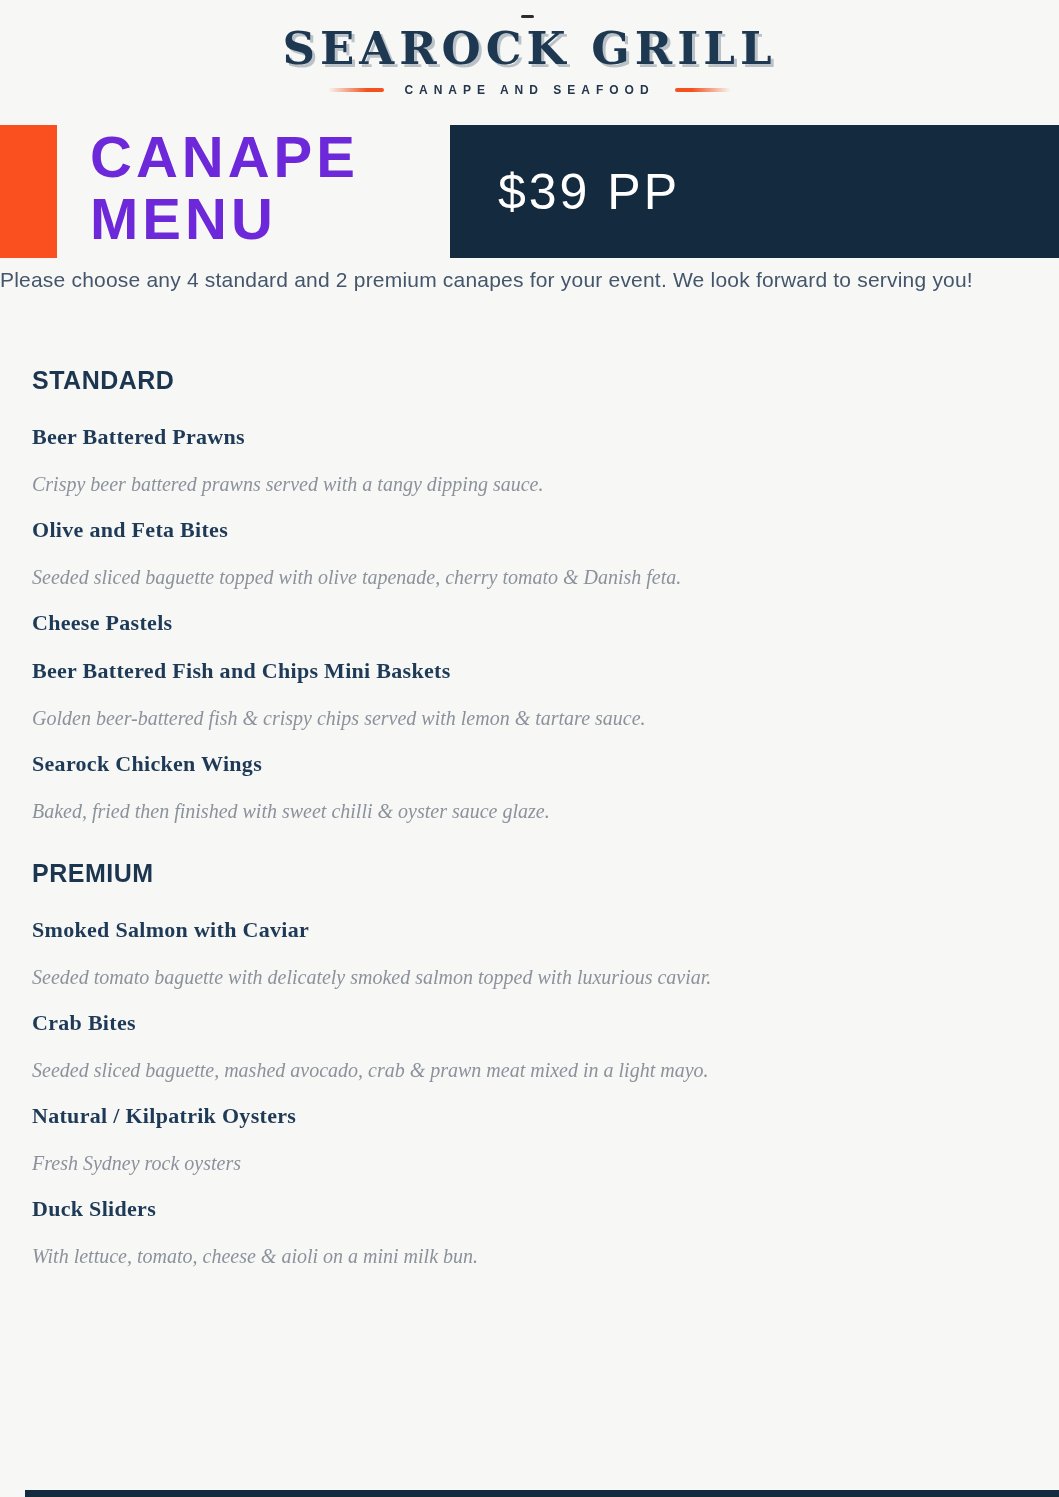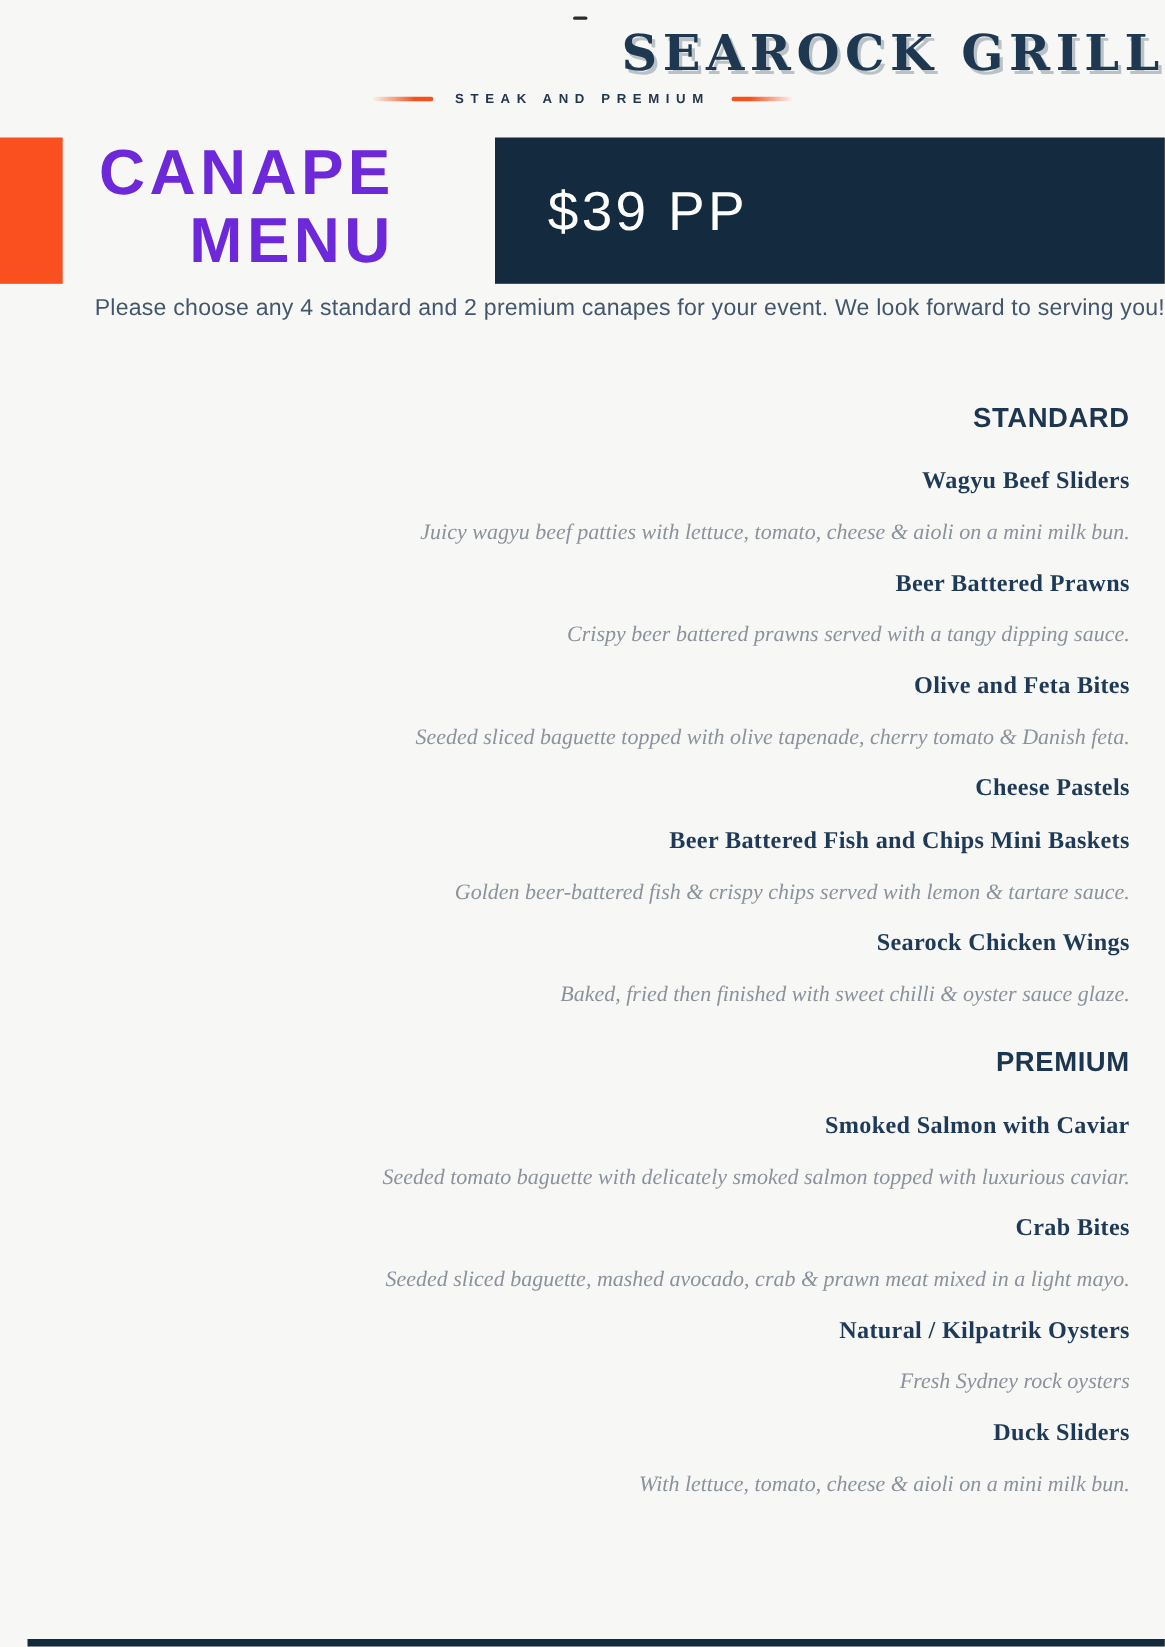--- a/index.html
+++ b/index.html
@@ -1,15 +1,15 @@
 <!DOCTYPE html>
 <html><head>
 <meta charset="utf-8">
 <style>
-  * { margin:0; padding:0; box-sizing:border-box;text-align:right; }
+  * { margin:0; padding:0; box-sizing:border-box; }
   html,body { width:1059px; height:1497px; }
   body {
     position:relative;
     background:#f7f7f5;
     font-family:"Liberation Sans", sans-serif;
     overflow:hidden;
   }
 
   
   .top-dash {
@@ -54,21 +54,21 @@
     display:flex; align-items:center;
     padding-left:48px;
   }
   .price-text {
     color:#ffffff; font-size:50px; font-weight:400; letter-spacing:3px;
   }
 
   
   .intro {
     position:absolute; top:268px; left:0; width:100%;
-    text-align:right;
+    text-align:left;
     font-size:21px; color:#44566b; letter-spacing:0.2px;
   }
 
   
   .menu { position:absolute; left:32px; top:366px; width:995px; }
   .section-heading {
     font-size:25px; font-weight:bold; letter-spacing:0.5px;
     color:#1d3650; line-height:28px; margin-bottom:30px;
   }
   .section.premium .section-heading { margin-top:36px; }
@@ -96,21 +96,21 @@
 </style>
 </head>
 <body>
 
 <div class="top-dash"></div>
 
 <div class="logo-block">
   <div class="logo-title">SEAROCK GRILL</div>
   <div class="tagline-row">
     <span class="tag-rule left"></span>
-    <span class="logo-tagline">STEAK AND PREMIUM</span>
+    <span class="logo-tagline">CANAPE AND SEAFOOD</span>
     <span class="tag-rule right"></span>
   </div>
 </div>
 
 <div class="orange-block"></div>
 
 <h1 class="page-title">
   <div>CANAPE</div>
   <div>MENU</div>
 </h1>
@@ -119,24 +119,20 @@
   <span class="price-text">$39 PP</span>
 </div>
 
 <p class="intro">Please choose any 4 standard and 2 premium canapes for your event. We look forward to serving you!</p>
 
 <div class="menu">
 
   <div class="section standard">
     <div class="section-heading">STANDARD</div>
 
-    <div>
-      <div class="item-title">Wagyu Beef Sliders</div>
-      <div class="item-desc">Juicy wagyu beef patties with lettuce, tomato, cheese &amp; aioli on a mini milk bun.</div>
-    </div>
     <div>
       <div class="item-title">Beer Battered Prawns</div>
       <div class="item-desc">Crispy beer battered prawns served with a tangy dipping sauce.</div>
     </div>
     <div>
       <div class="item-title">Olive and Feta Bites</div>
       <div class="item-desc">Seeded sliced baguette topped with olive tapenade, cherry tomato &amp; Danish feta.</div>
     </div>
     <div>
       <div class="item-title">Cheese Pastels</div>

